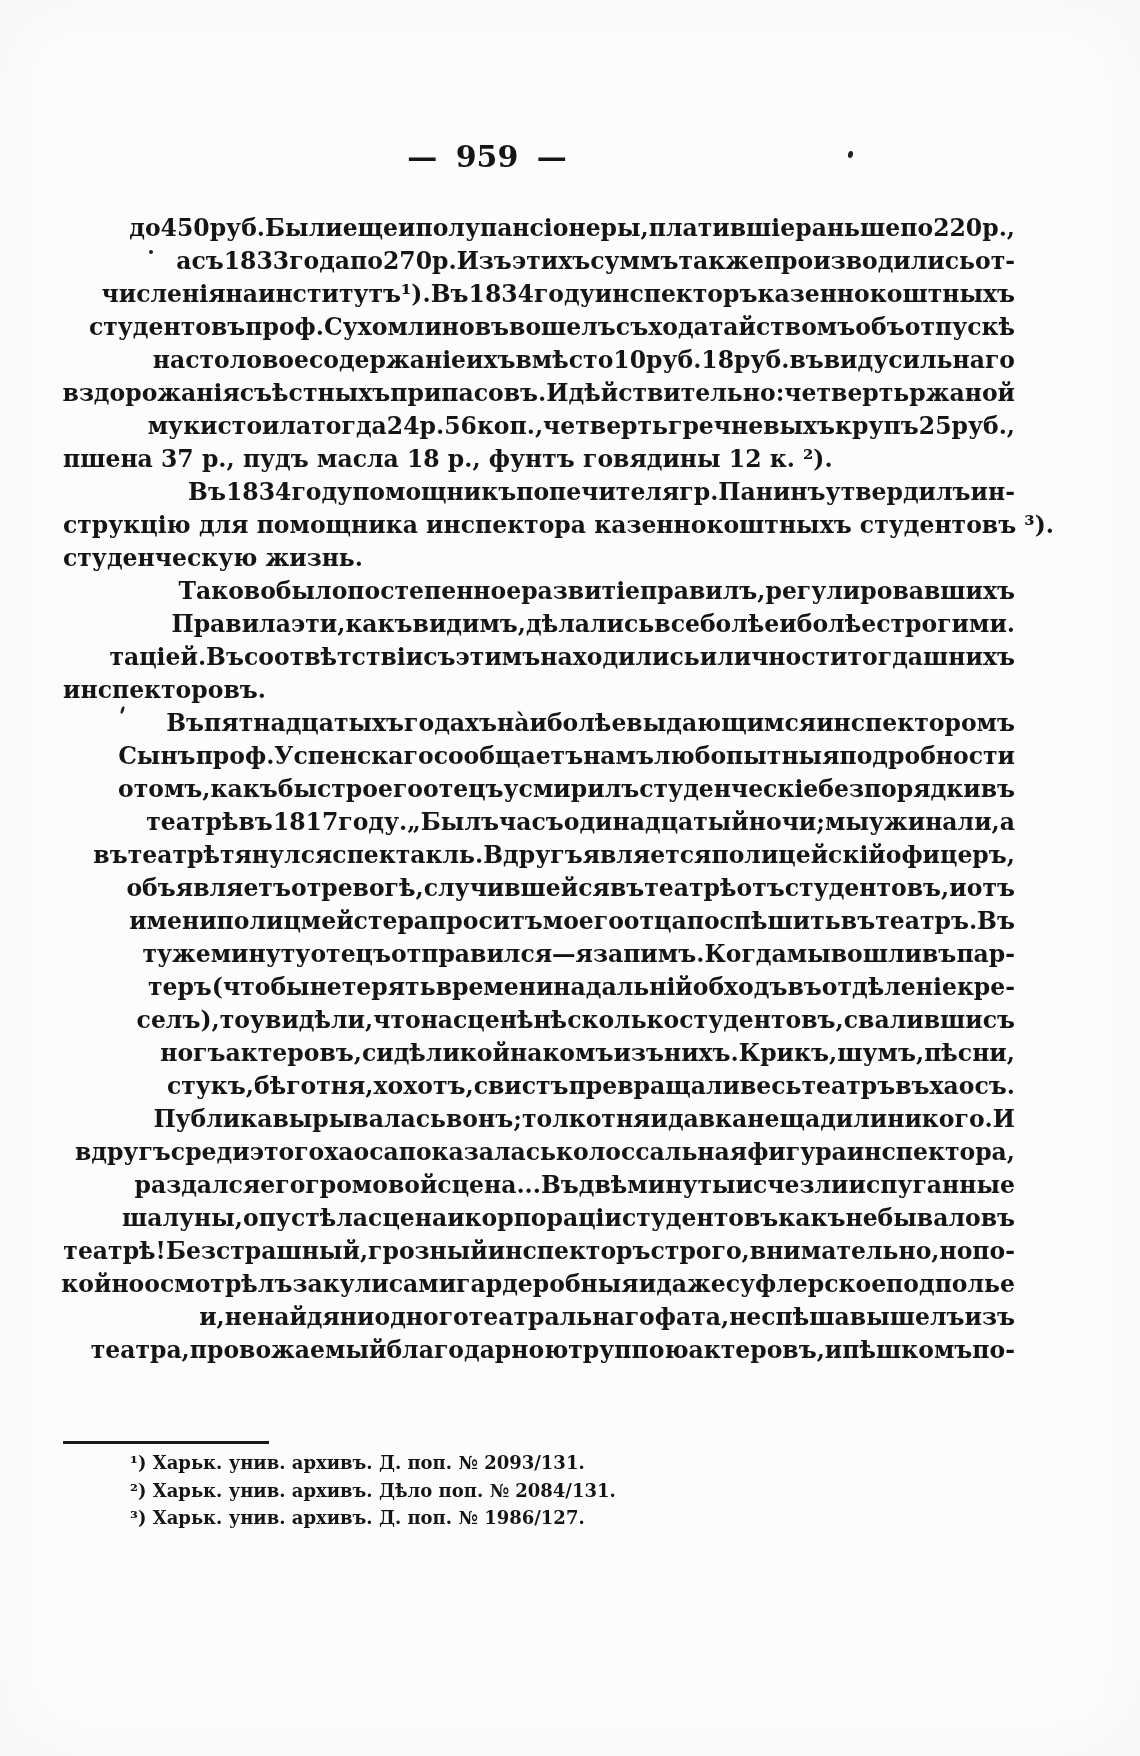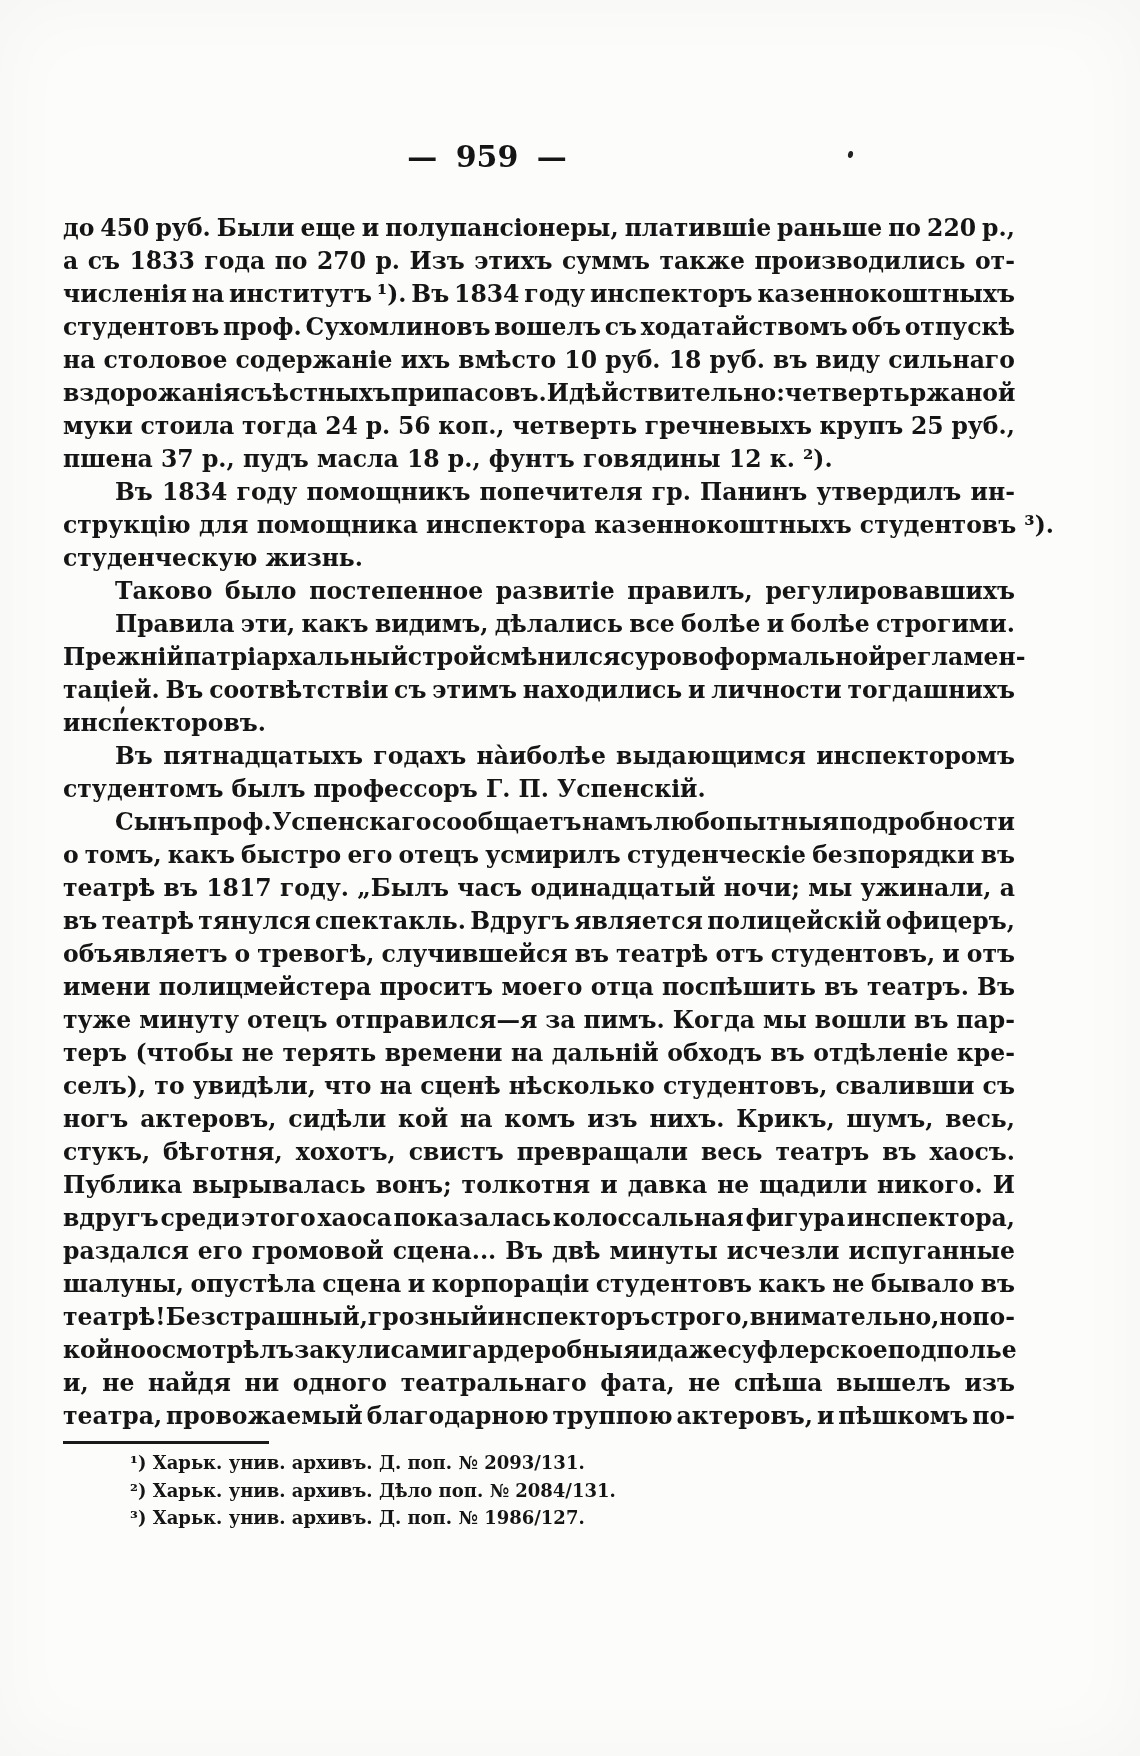--- a/index.html
+++ b/index.html
@@ -32,21 +32,21 @@
     font-size: 23.5px;
     font-weight: bold;
   }
   .line {
     height: 33px;
     line-height: 33px;
     white-space: nowrap;
   }
   .line.just {
     display: flex;
-    justify-content: space-between;
+    justify-content: flex-end;
     white-space: normal;
   }
   .line.indent { padding-left: 52px; }
   .footnote-rule {
     position: absolute;
     top: 1441px;
     left: 63px;
     width: 206px;
     height: 3px;
     background: #1a1a1a;
@@ -195,49 +195,39 @@
         <span>какъ</span>
         <span>видимъ,</span>
         <span>дѣлались</span>
         <span>все</span>
         <span>болѣе</span>
         <span>и</span>
         <span>болѣе</span>
         <span>строгими.</span>
       </div>
       <div class="line just">
-        <span>Прежній</span>
-        <span>патріархальный</span>
-        <span>строй</span>
-        <span>смѣнился</span>
-        <span>сурово</span>
-        <span>формальной</span>
-        <span>регламен-</span>
-      </div>
-      <div class="line just">
         <span>таціей.</span>
         <span>Въ</span>
         <span>соотвѣтствіи</span>
         <span>съ</span>
         <span>этимъ</span>
         <span>находились</span>
         <span>и</span>
         <span>личности</span>
         <span>тогдашнихъ</span>
       </div>
       <div class="line end">инспекторовъ.</div>
       <div class="line indent just">
         <span>Въ</span>
         <span>пятнадцатыхъ</span>
         <span>годахъ</span>
         <span>на̀иболѣе</span>
         <span>выдающимся</span>
         <span>инспекторомъ</span>
       </div>
-      <div class="line end">студентомъ былъ профессоръ Г. П. Успенскій.</div>
       <div class="line indent just">
         <span>Сынъ</span>
         <span>проф.</span>
         <span>Успенскаго</span>
         <span>сообщаетъ</span>
         <span>намъ</span>
         <span>любопытныя</span>
         <span>подробности</span>
       </div>
       <div class="line just">
@@ -340,21 +330,21 @@
         <span>ногъ</span>
         <span>актеровъ,</span>
         <span>сидѣли</span>
         <span>кой</span>
         <span>на</span>
         <span>комъ</span>
         <span>изъ</span>
         <span>нихъ.</span>
         <span>Крикъ,</span>
         <span>шумъ,</span>
-        <span>весь,</span>
+        <span>пѣсни,</span>
       </div>
       <div class="line just">
         <span>стукъ,</span>
         <span>бѣготня,</span>
         <span>хохотъ,</span>
         <span>свистъ</span>
         <span>превращали</span>
         <span>весь</span>
         <span>театръ</span>
         <span>въ</span>

